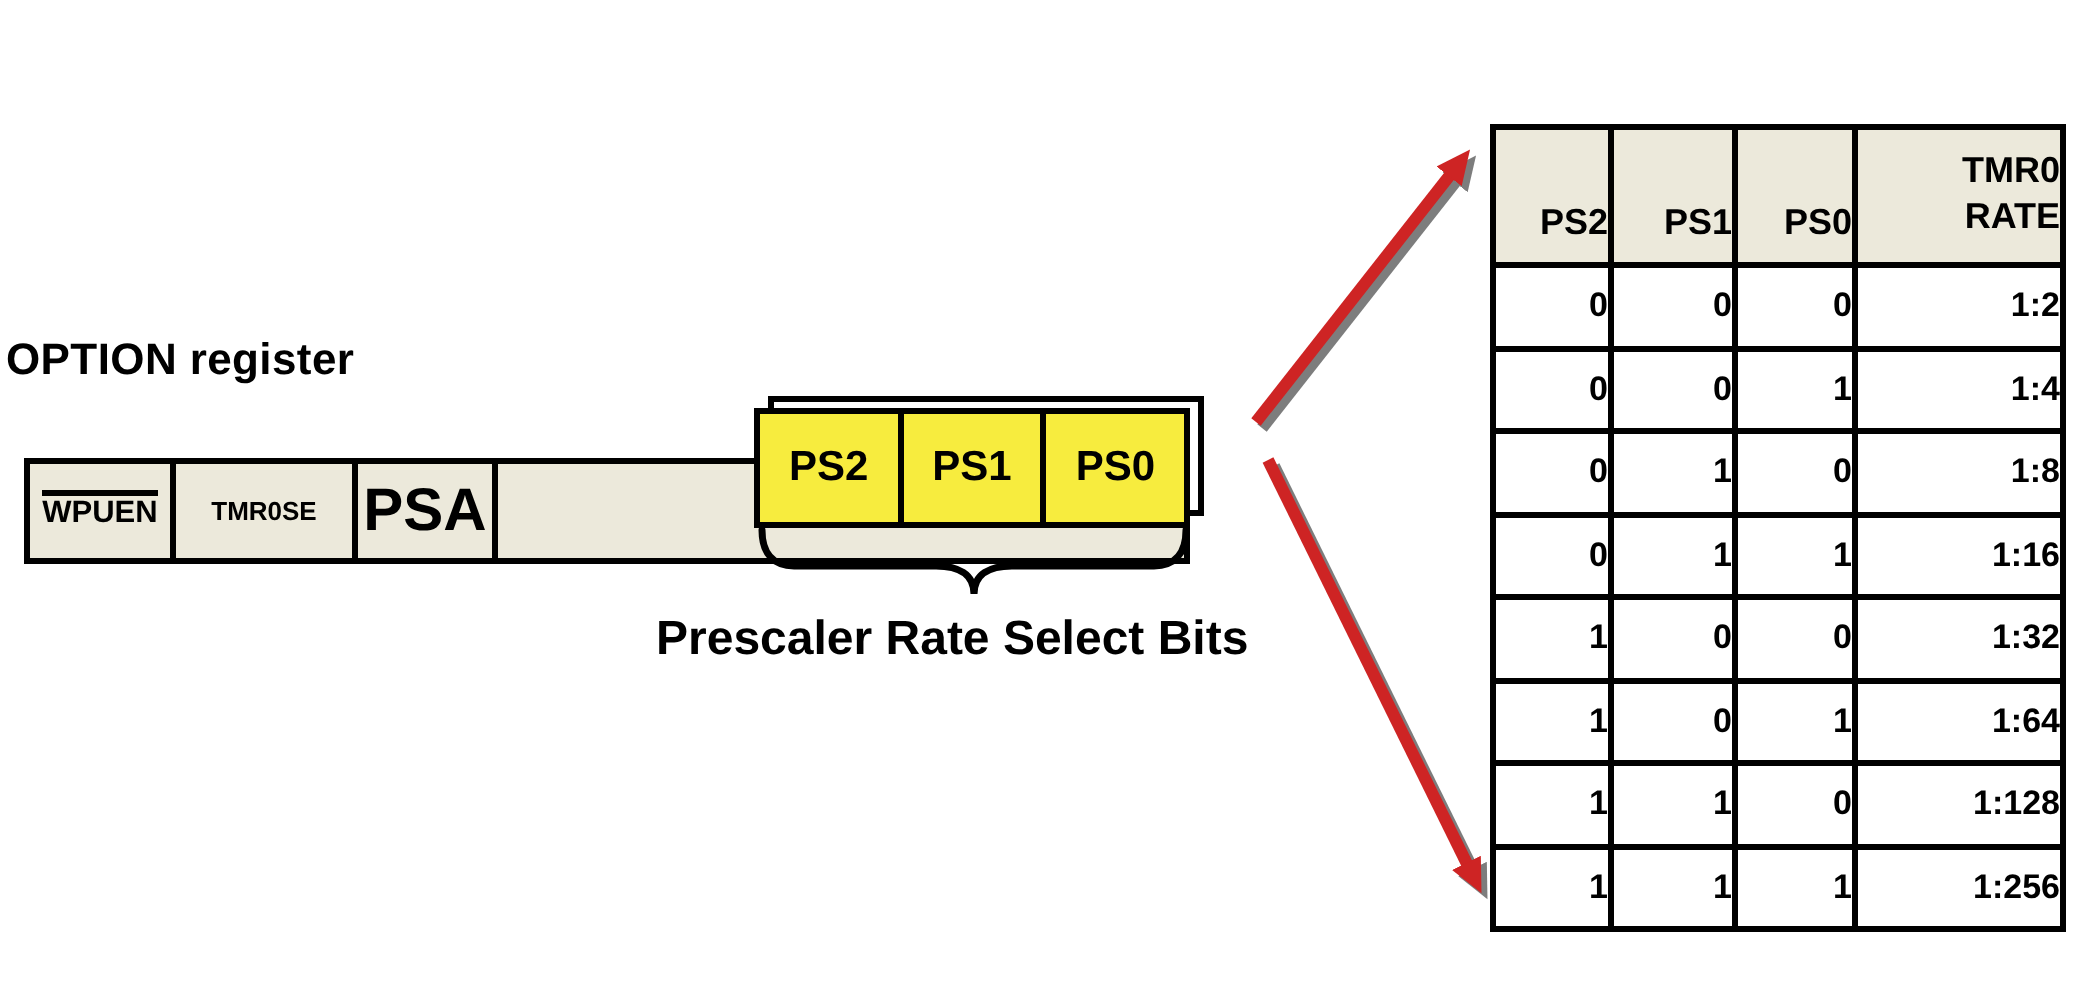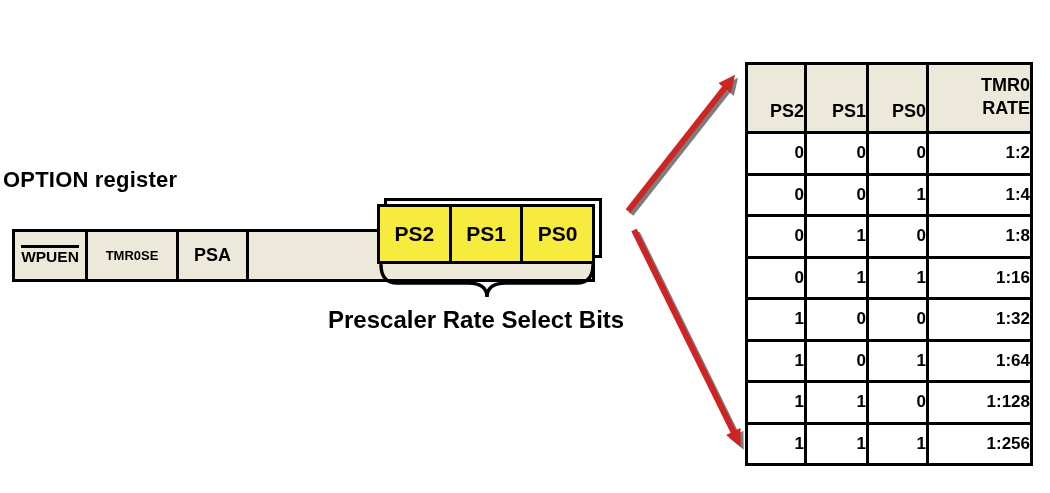--- a/index.html
+++ b/index.html
@@ -15,21 +15,21 @@
   .register{
     position:absolute;left:12px;top:205px;width:583px;height:53px;
     display:flex;background:#ECE9DB;border:3px solid #000;box-sizing:border-box;margin-top:24px;
   }
   .reg-cell{
     border-right:3px solid #000;box-sizing:border-box;display:flex;
     align-items:center;justify-content:center;font-weight:bold;
   }
   .reg-cell.spacer{flex:1;border-right:none;}
   .c0{width:73px}.c1{width:73px}.c2{width:73px}.c3{width:91px}.c4{width:70px}
-  .f16{font-size:15.5px}.f13{font-size:13px}.f22{font-size:18px}
+  .f16{font-size:15.5px}.f13{font-size:13px}.f22{font-size:30px}
   .ovl{border-top:3px solid #000;padding-top:1px;line-height:1.05;}
   
   .stack-back{
     position:absolute;left:384px;top:198px;width:218px;height:60px;
     background:#ffffff;border:3px solid #000;box-sizing:border-box;
   }
   .ps-box{
     position:absolute;left:377px;top:204px;width:218px;height:60px;
     background:#F7EC3E;border:3px solid #000;box-sizing:border-box;display:flex;
   }

